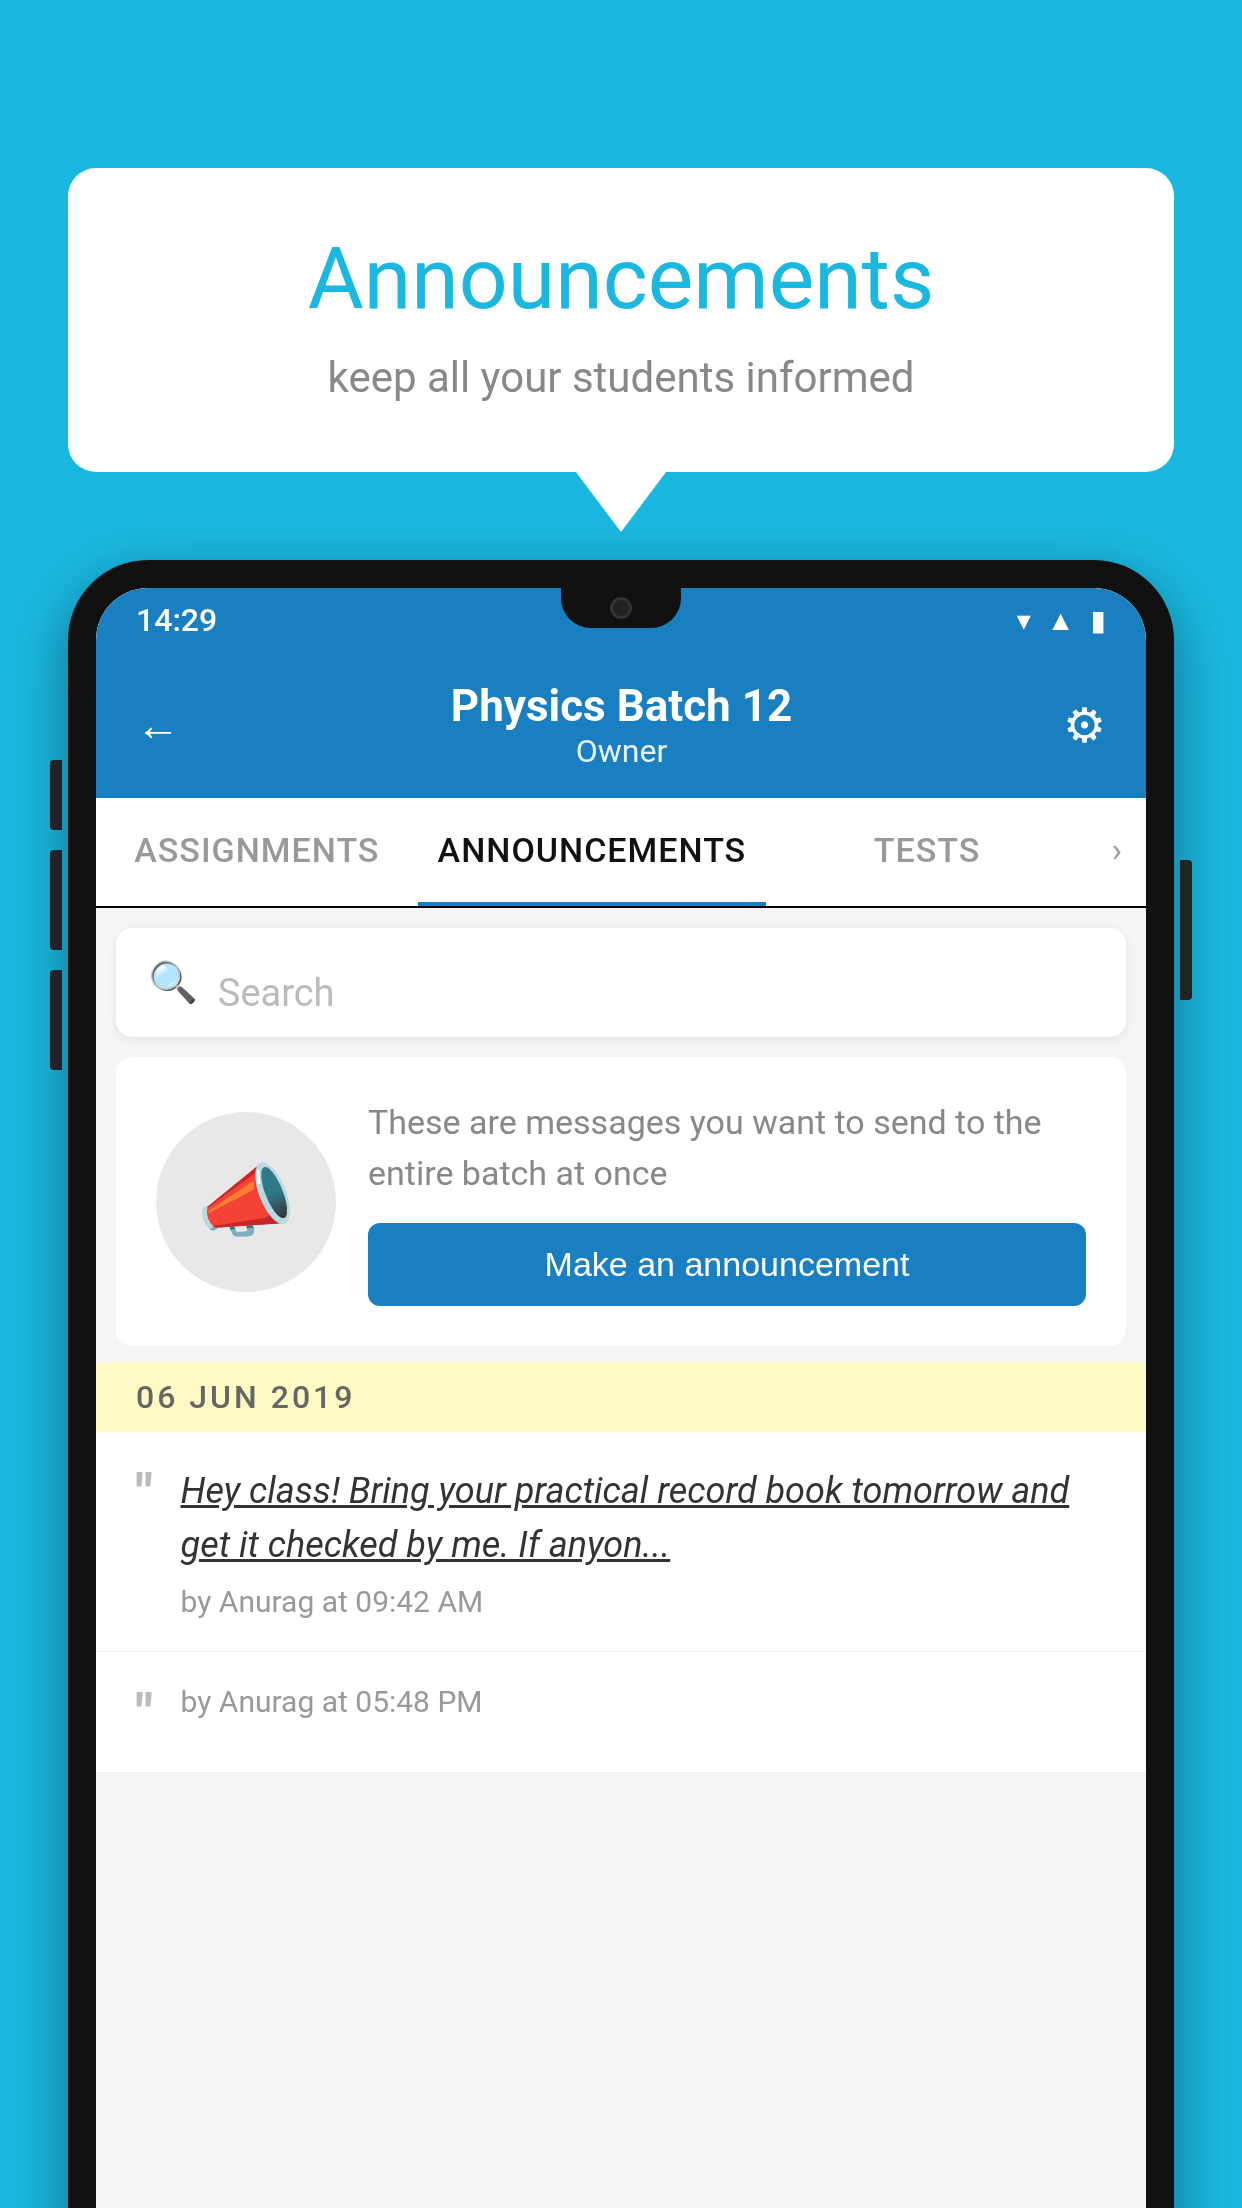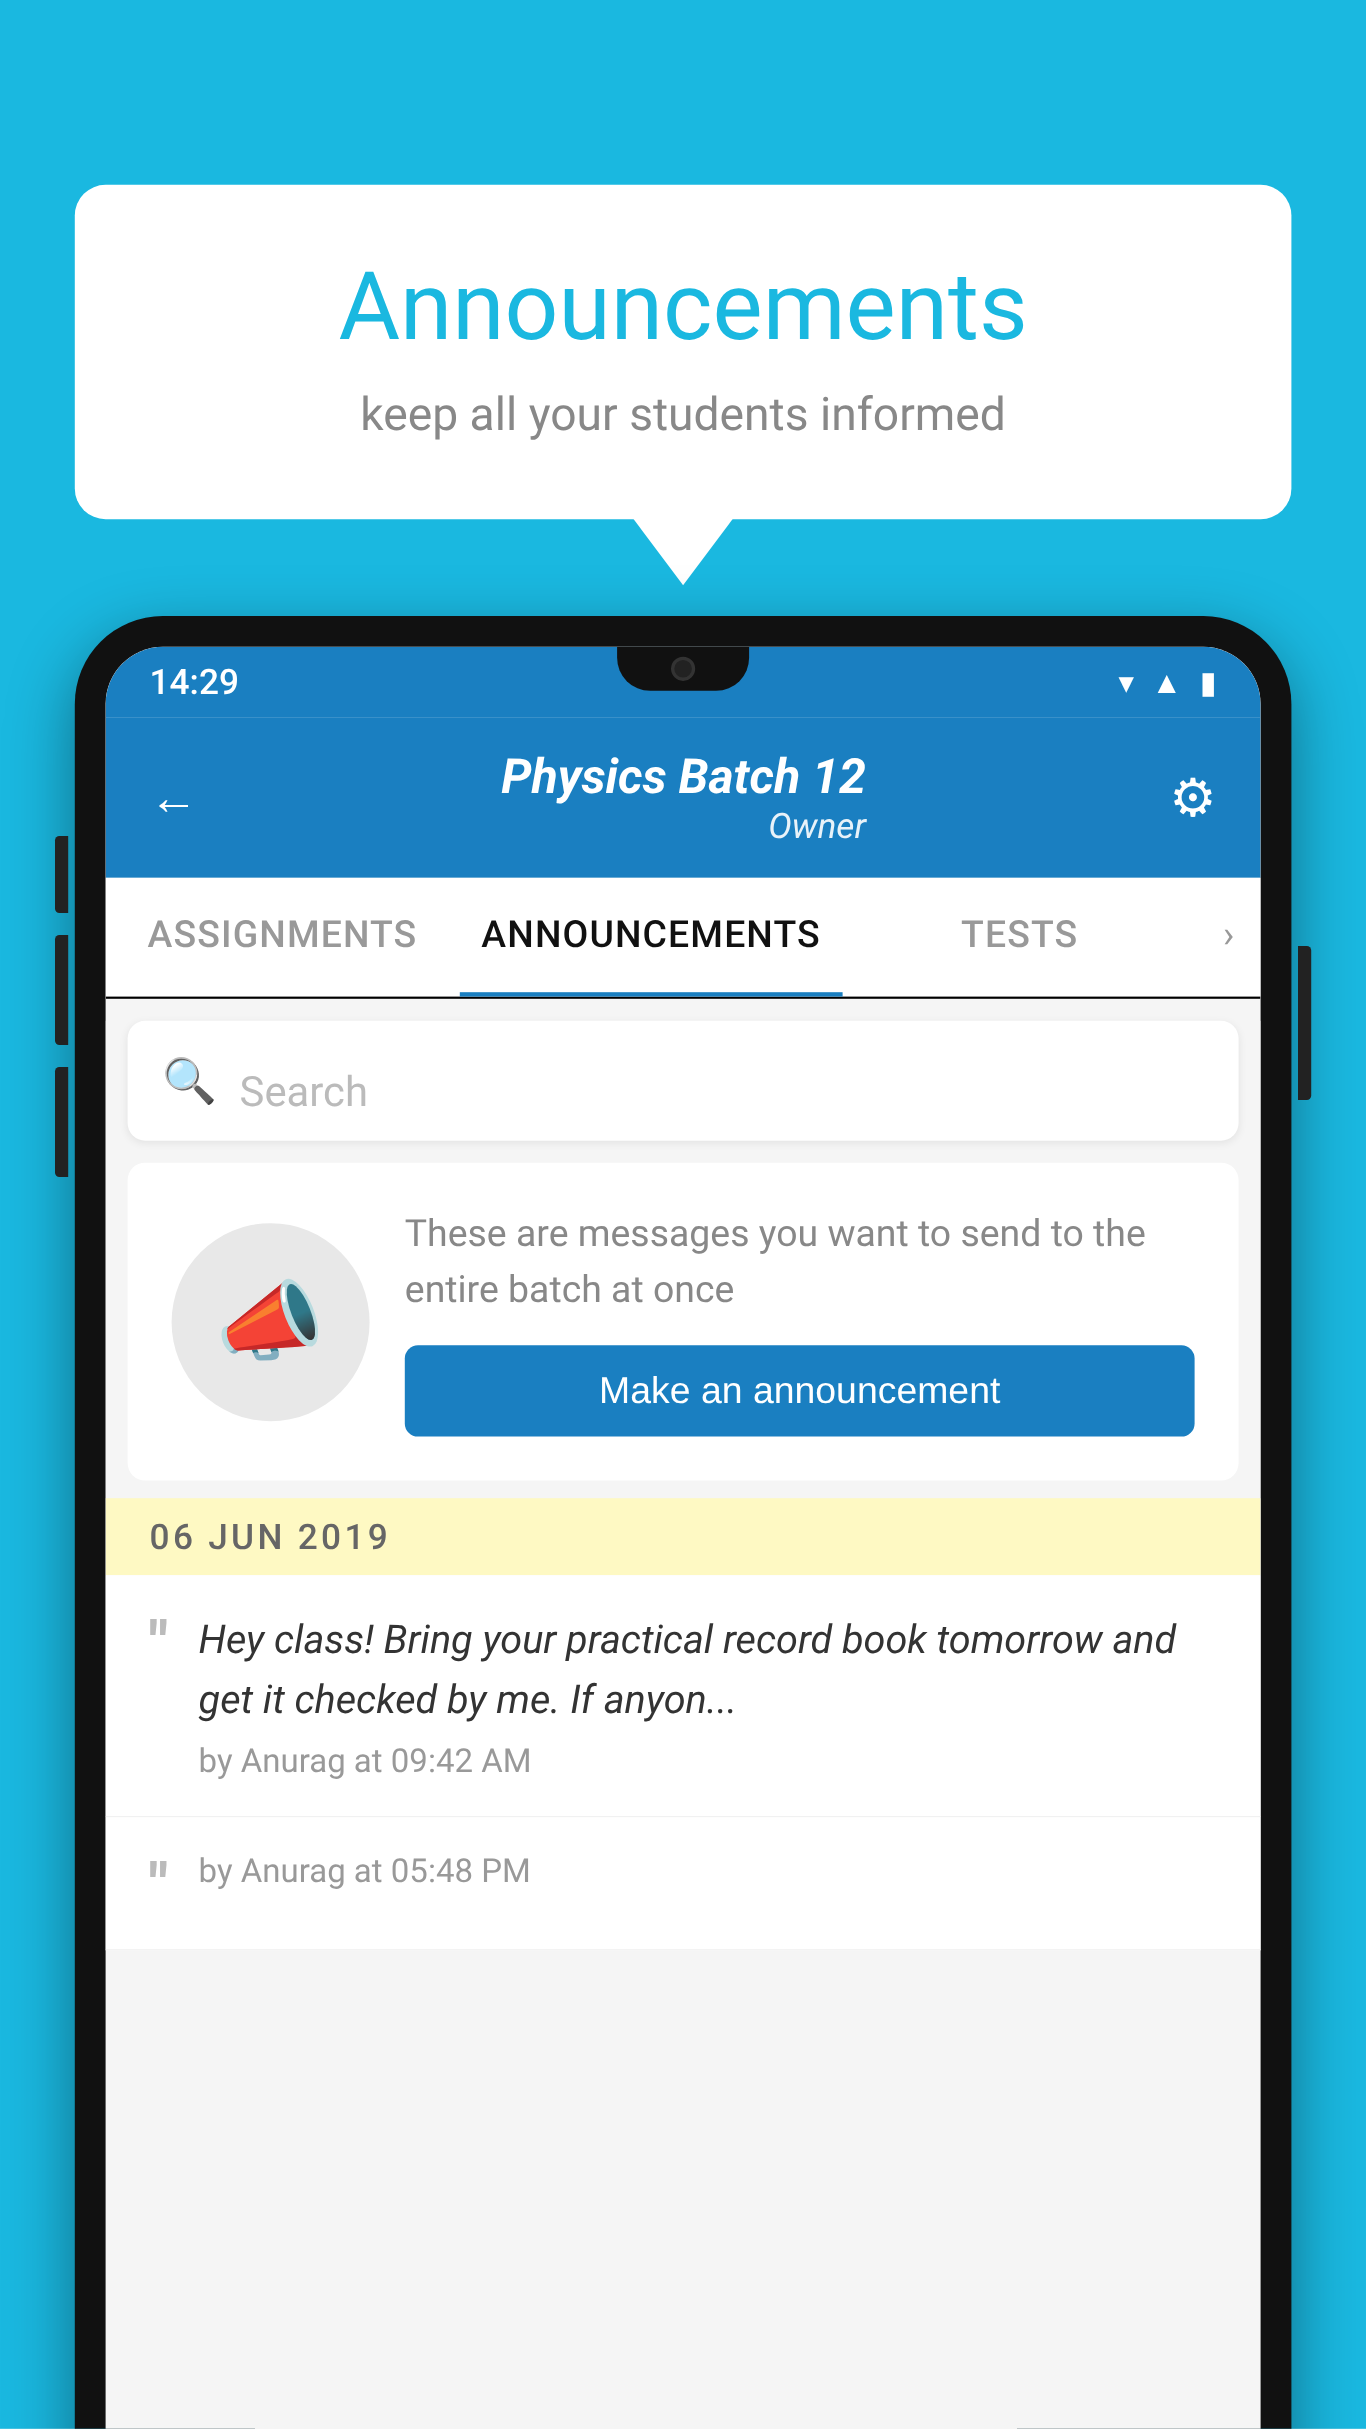--- a/index.html
+++ b/index.html
@@ -135,22 +135,21 @@
       justify-content: space-between;
     }
 
     .back-arrow {
       color: white;
       font-size: 44px;
       font-weight: 300;
     }
 
     .header-center {
-      text-align: right;
-      font-style: italic;
+      text-align: center;
     }
 
     .header-title {
       color: white;
       font-size: 44px;
       font-weight: 700;
     }
 
     .header-subtitle {
       color: rgba(255,255,255,0.9);
@@ -304,20 +303,21 @@
     .announcement-content {
       flex: 1;
     }
 
     .announcement-text {
       color: #333;
       font-size: 36px;
       font-style: italic;
       line-height: 1.5;
       margin-bottom: 12px;
+      text-decoration: underline;
     }
 
     .announcement-meta {
       color: #999;
       font-size: 30px;
     }
 
     .phone-screen {
       background: #f5f5f5;
       border-radius: 52px 52px 0 0;

